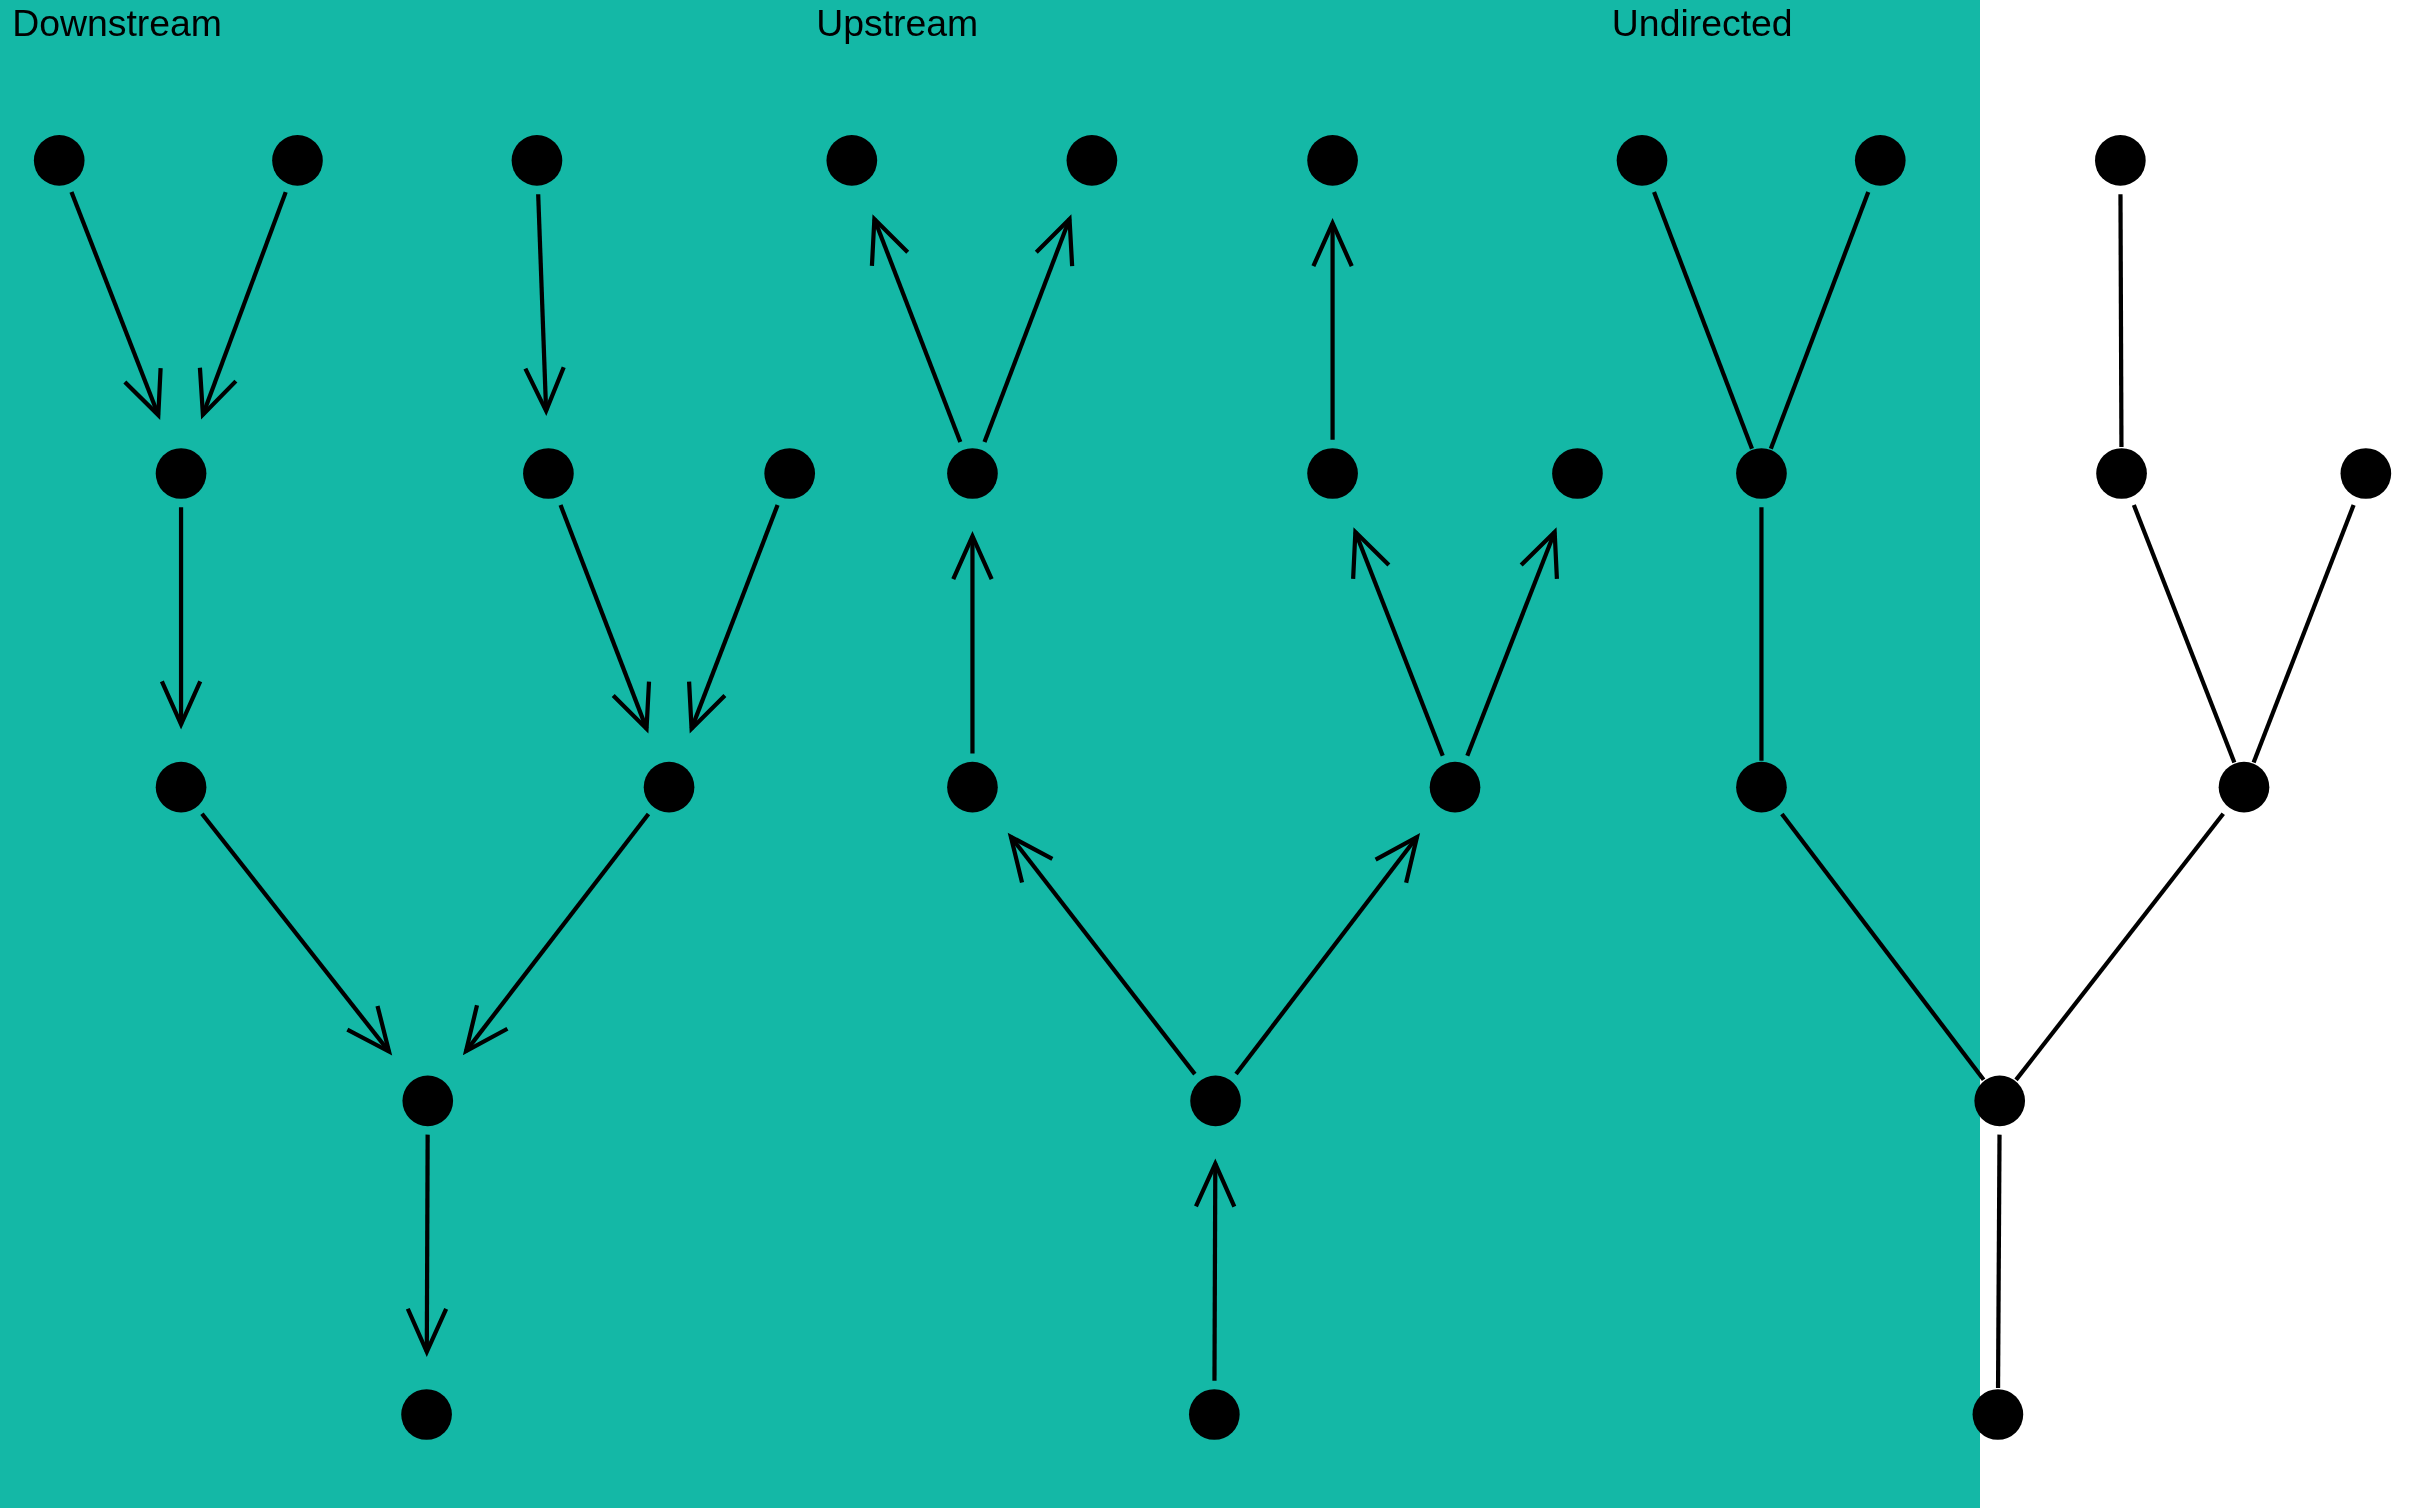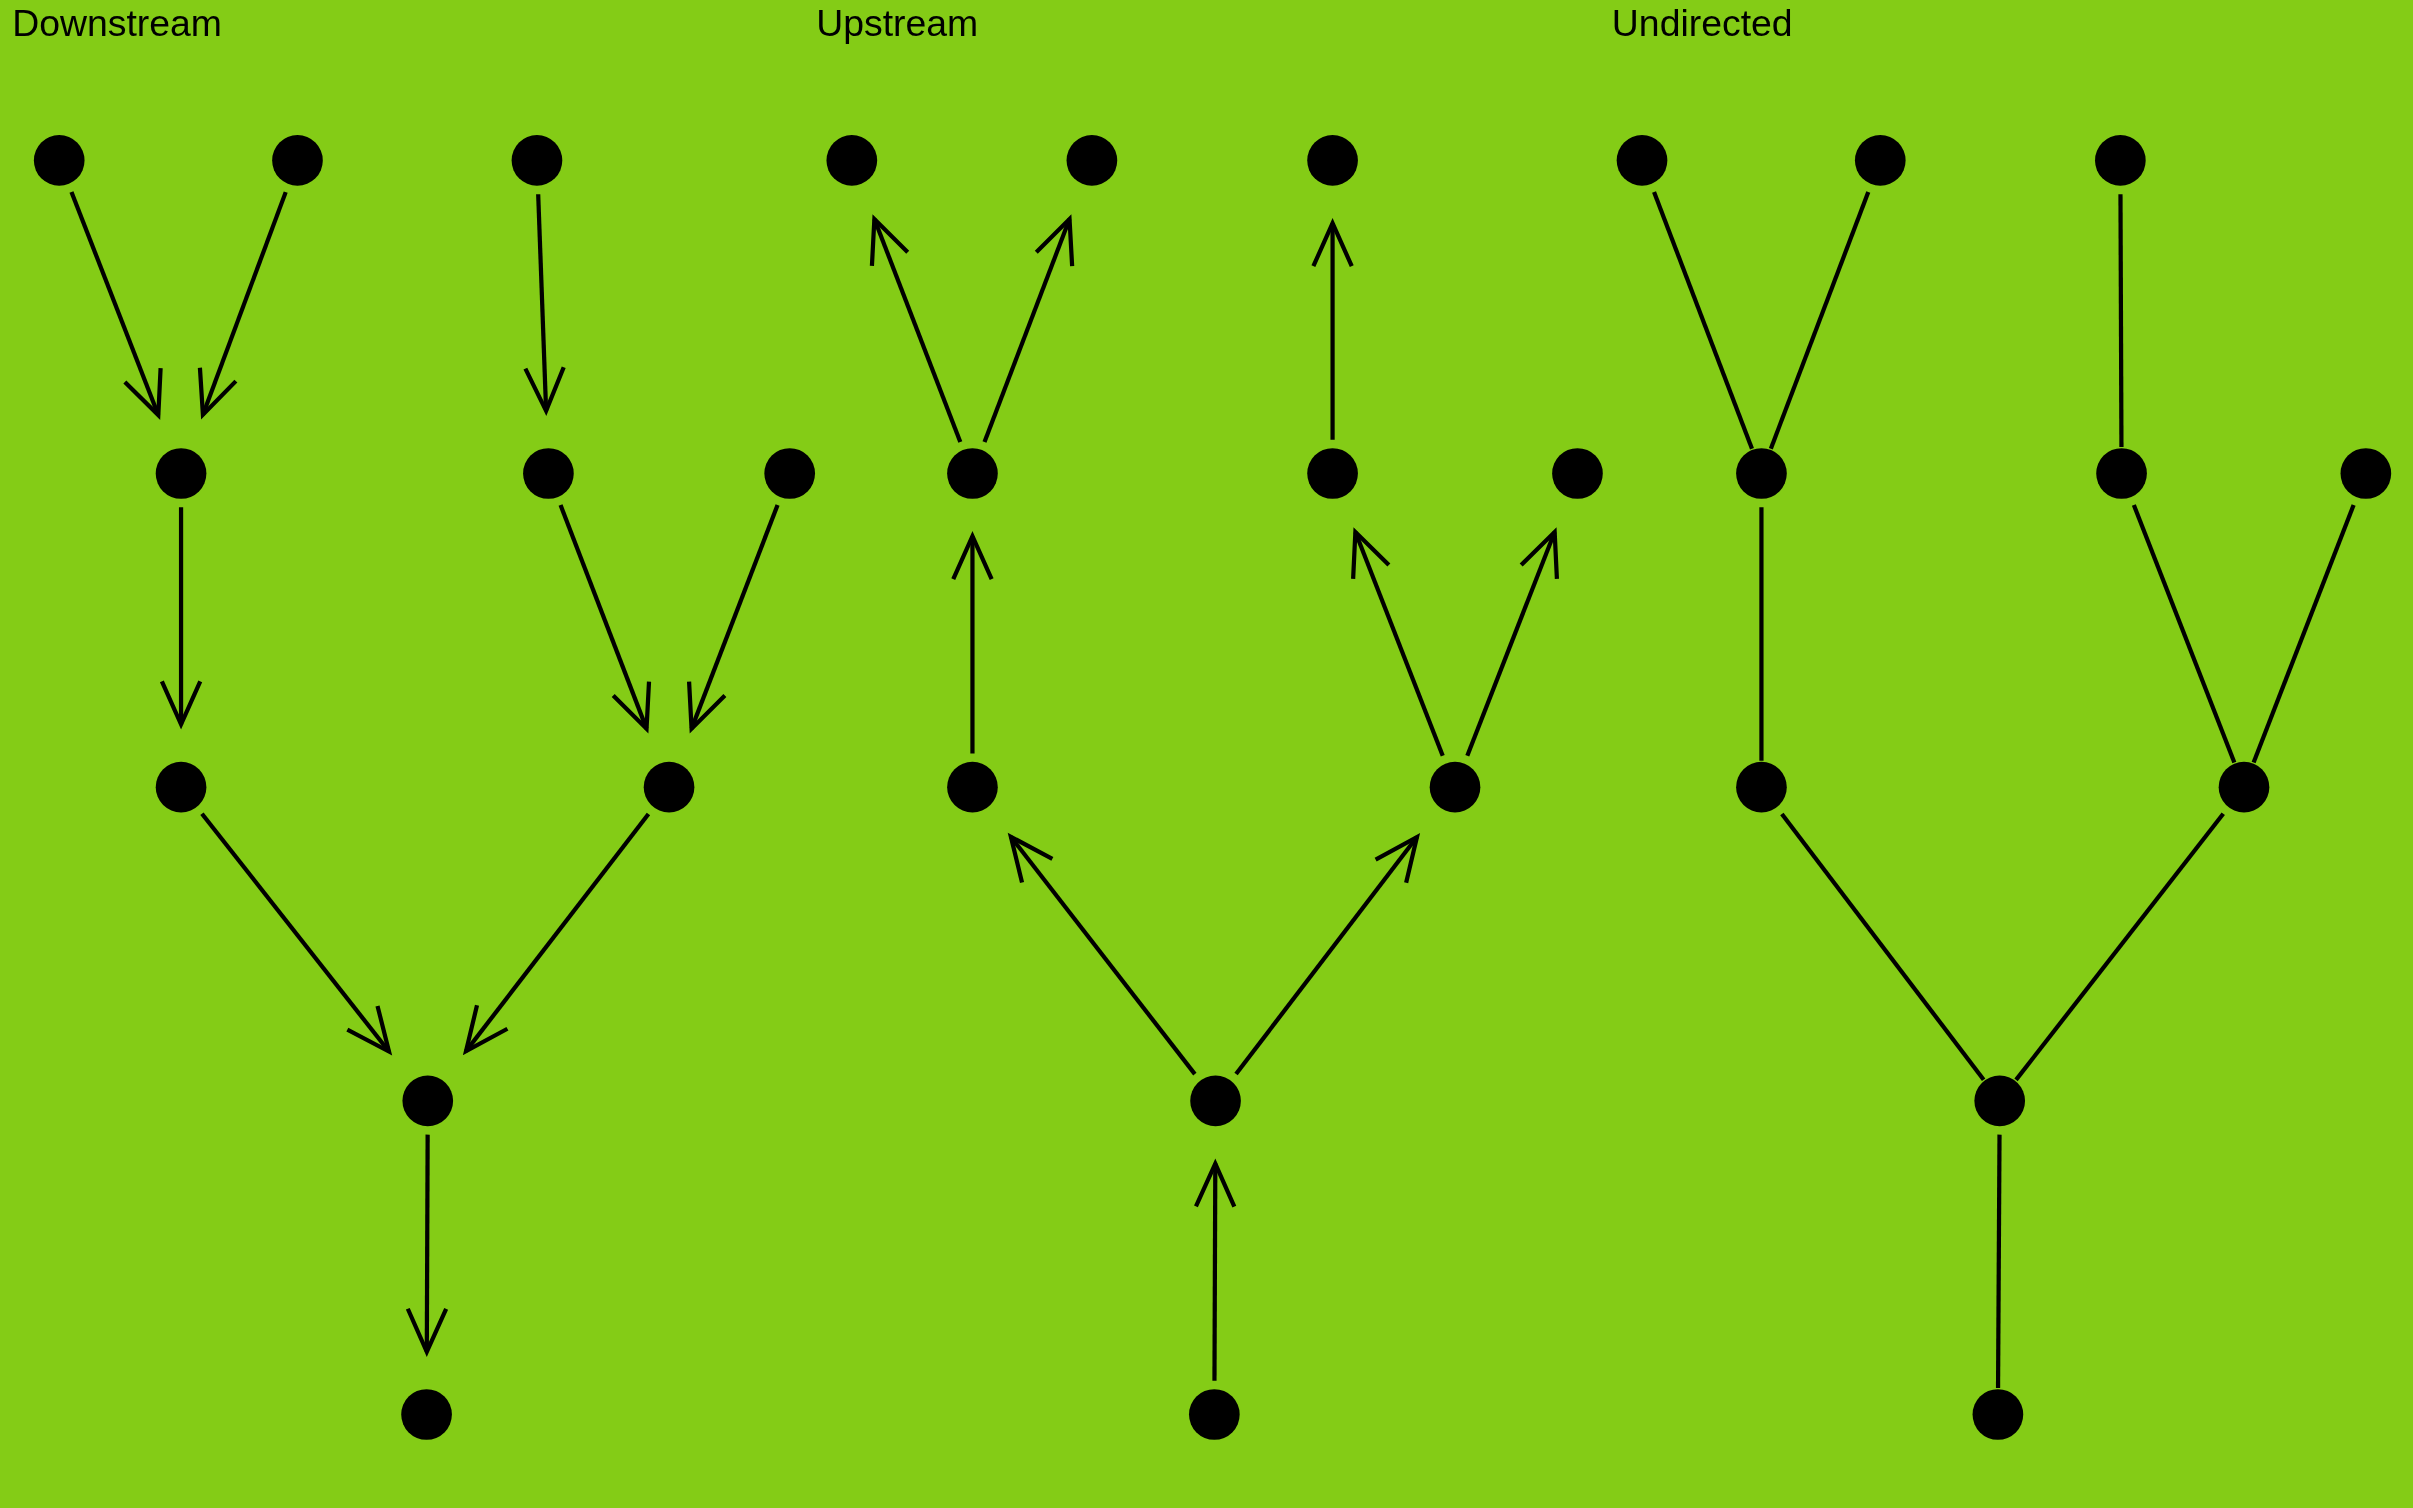--- a/index.html
+++ b/index.html
@@ -10,23 +10,23 @@
   }
   body {
     width: 2413px;
     height: 1508px;
     font-family: "Liberation Sans", sans-serif;
     overflow: hidden;
     position: relative;
   }
   #diagram-root {
     position: relative;
-    width: 2413px;
+    width: 1980px;
     height: 1508px;
-    background: #84cc16;
+    background: #14b8a6;
   }
   svg.graph-canvas {
     position: absolute;
     left: 0;
     top: 0;
     width: 2413px;
     height: 1508px;
     display: block;
   }
   .panel-title {

